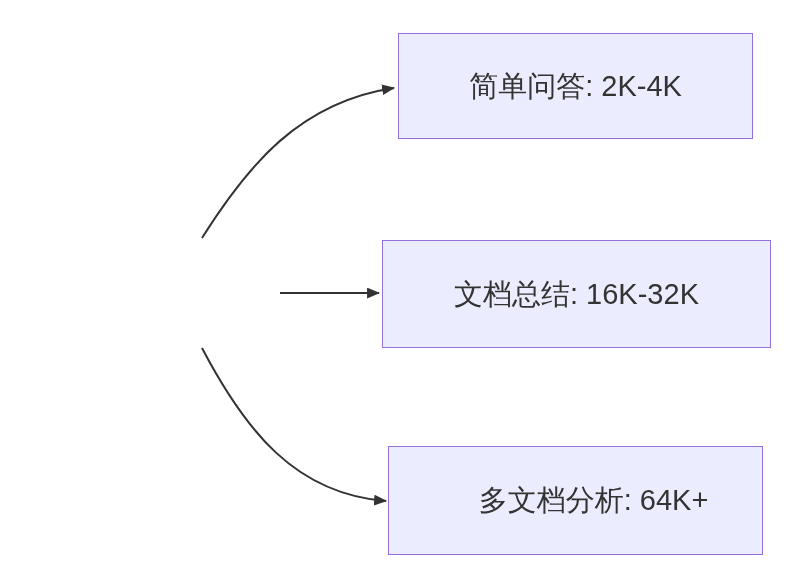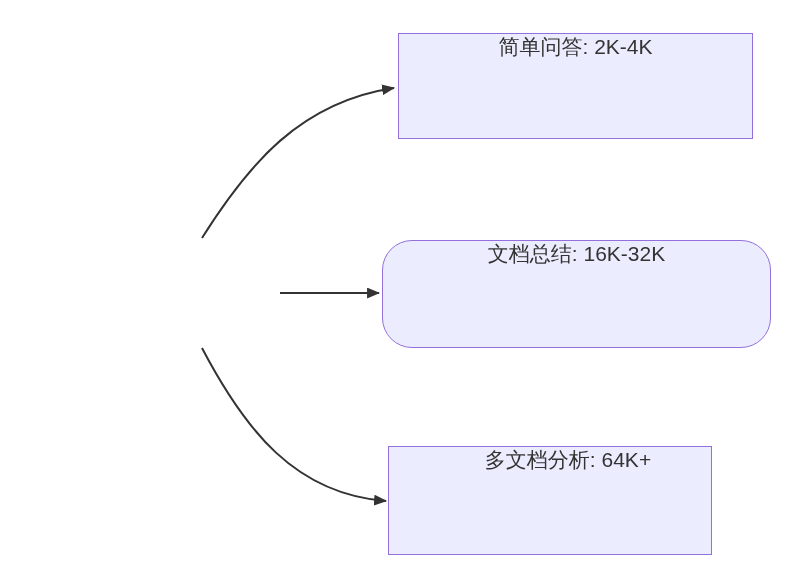--- a/index.html
+++ b/index.html
@@ -29,30 +29,30 @@
     stroke: var(--arrow);
     stroke-width: 2px;
   }
   .arrowhead { fill: var(--arrow); }
   .node {
     position: absolute;
     background: var(--node-fill);
     border: 1.5px solid var(--node-border);
     color: var(--text);
     display: flex;
-    align-items: flex-start;
+    align-items: center;
     justify-content: center;
-    font-size: 21px;
+    font-size: 29px;
     text-align: center;
     line-height: 1.2;
   }
   .node-root   { left: 33px;  top: 238px; width: 245px; height: 110px; }
   .node-top    { left: 398px; top: 33px;  width: 355px; height: 106px; }
-  .node-middle { left: 382px; top: 240px; width: 389px; height: 108px; border-radius: 30px; }
-  .node-bottom { left: 388px; top: 446px; width: 324px; height: 109px; padding-left: 36px; }
+  .node-middle { left: 382px; top: 240px; width: 389px; height: 108px; }
+  .node-bottom { left: 388px; top: 446px; width: 375px; height: 109px; padding-left: 36px; }
 </style>
 </head>
 <body>
 
 <div class="canvas">
 
   <svg class="edges" viewBox="0 0 787 572" xmlns="http://www.w3.org/2000/svg">
     <defs>
       <marker id="arrow" viewBox="0 0 12 10" refX="11" refY="5" markerWidth="13" markerHeight="11" markerUnits="userSpaceOnUse" orient="auto">
         <path class="arrowhead" d="M0,0 L12,5 L0,10 Z"></path>

